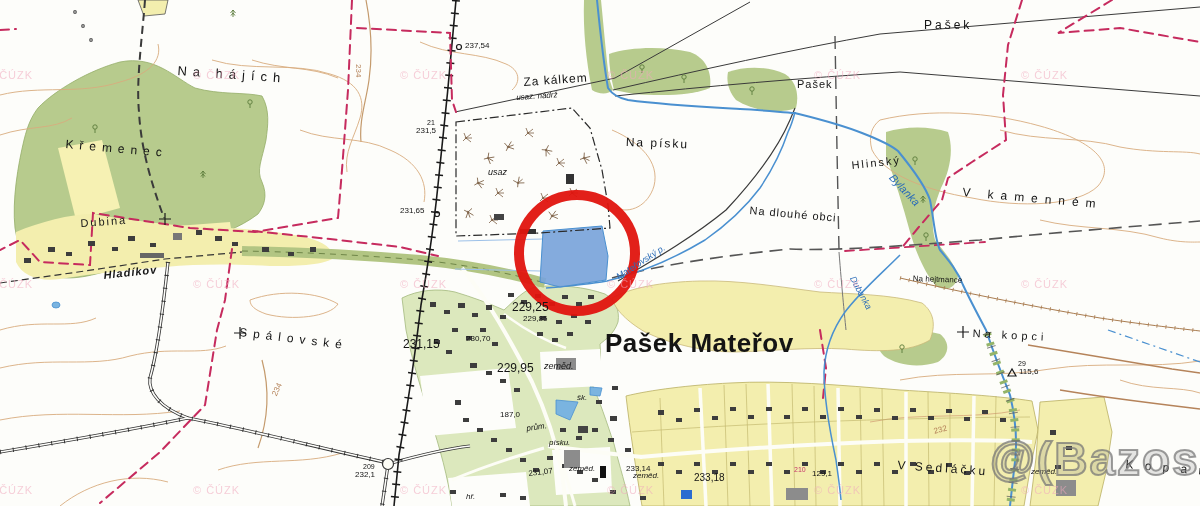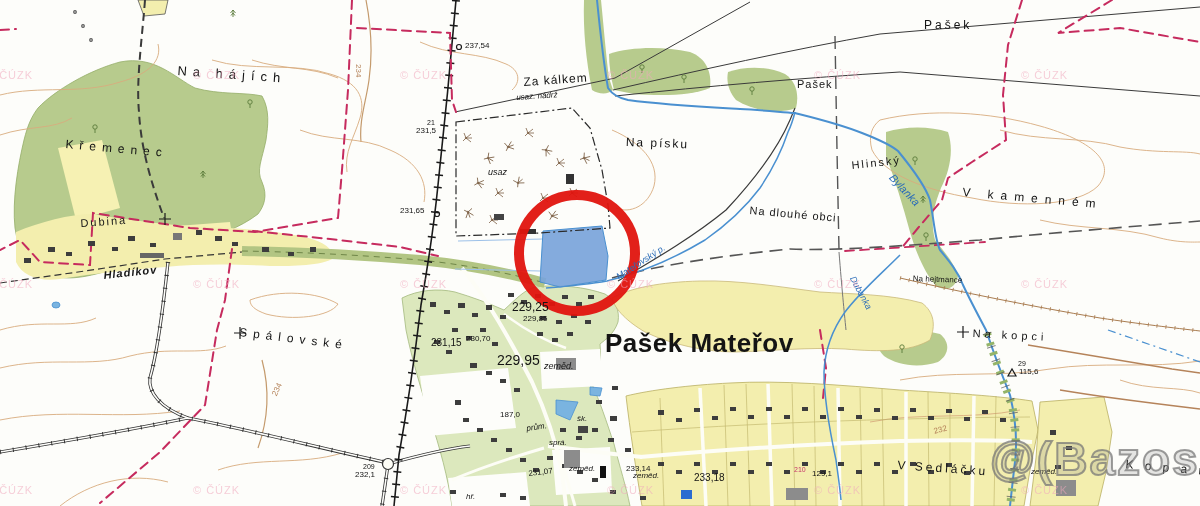--- a/index.html
+++ b/index.html
@@ -394,41 +394,41 @@
   <span class="lbl it blue" style="left:895px;top:172px;font-size:11px;transform:rotate(47deg)">Bylanka</span>
   <span class="lbl it blue" style="left:856px;top:275px;font-size:9px;transform:rotate(62deg)">Dubanka</span>
   <span class="lbl it blue" style="left:615px;top:274px;font-size:9px;transform:rotate(-33deg)">Mateřovský p.</span>
 
   <span class="lbl" style="left:465px;top:42px;font-size:8px">237,54</span>
   <span class="lbl" style="left:427px;top:119px;font-size:7px">21</span>
   <span class="lbl" style="left:416px;top:127px;font-size:8px">231,5</span>
   <span class="lbl" style="left:400px;top:207px;font-size:8px">231,65</span>
   <span class="lbl" style="left:512px;top:301px;font-size:12px">229,25</span>
   <span class="lbl" style="left:523px;top:315px;font-size:8px">229,85</span>
-  <span class="lbl" style="left:431px;top:338px;font-size:10px">231,15</span>
+  <span class="lbl" style="left:403px;top:338px;font-size:12px">231,15</span>
   <span class="lbl" style="left:466px;top:335px;font-size:8px">230,70</span>
-  <span class="lbl" style="left:497px;top:353px;font-size:14px">229,95</span>
+  <span class="lbl" style="left:497px;top:362px;font-size:12px">229,95</span>
   <span class="lbl" style="left:500px;top:411px;font-size:8px">187,0</span>
   <span class="lbl" style="left:528px;top:470px;font-size:8px;transform:rotate(-6deg)">231,07</span>
   <span class="lbl" style="left:626px;top:465px;font-size:8px">233,14</span>
   <span class="lbl" style="left:694px;top:473px;font-size:10px">233,18</span>
   <span class="lbl" style="left:812px;top:470px;font-size:8px">129,1</span>
   <span class="lbl" style="left:363px;top:463px;font-size:7px">209</span>
   <span class="lbl" style="left:355px;top:471px;font-size:8px">232,1</span>
   <span class="lbl" style="left:1018px;top:360px;font-size:7px">29</span>
   <span class="lbl" style="left:1019px;top:368px;font-size:8px">115,6</span>
   <span class="lbl pinktx" style="left:794px;top:466px;font-size:7px">210</span>
 
   <span class="lbl it" style="left:544px;top:362px;font-size:9px">zeměd.</span>
   <span class="lbl it" style="left:569px;top:465px;font-size:8px">zeměd.</span>
   <span class="lbl it" style="left:633px;top:472px;font-size:8px">zeměd.</span>
   <span class="lbl it" style="left:1031px;top:468px;font-size:8px">zeměd.</span>
-  <span class="lbl it" style="left:577px;top:415px;font-size:8px">šk.</span>
+  <span class="lbl it" style="left:577px;top:394px;font-size:8px">šk.</span>
   <span class="lbl it" style="left:526px;top:425px;font-size:8px;transform:rotate(-8deg)">prům.</span>
-  <span class="lbl it" style="left:549px;top:439px;font-size:8px">sprá.</span>
+  <span class="lbl it" style="left:549px;top:439px;font-size:8px">písku.</span>
   <span class="lbl it" style="left:466px;top:493px;font-size:8px">hř.</span>
 
   <span class="lbl brown" style="left:362px;top:64px;font-size:8px;transform:rotate(90deg)">234</span>
   <span class="lbl brown" style="left:271px;top:394px;font-size:8px;transform:rotate(-65deg)">234</span>
   <span class="lbl brown" style="left:933px;top:428px;font-size:8px;transform:rotate(-15deg)">232</span>
 </div>
 
 <div>
   <span class="wm" style="left:-14px;top:70px">© ČÚZK</span>
   <span class="wm" style="left:193px;top:70px">© ČÚZK</span>

